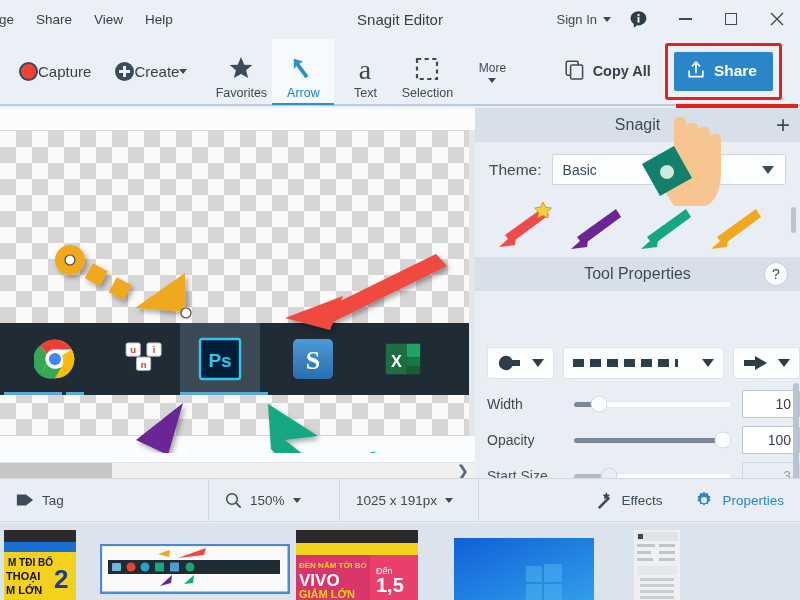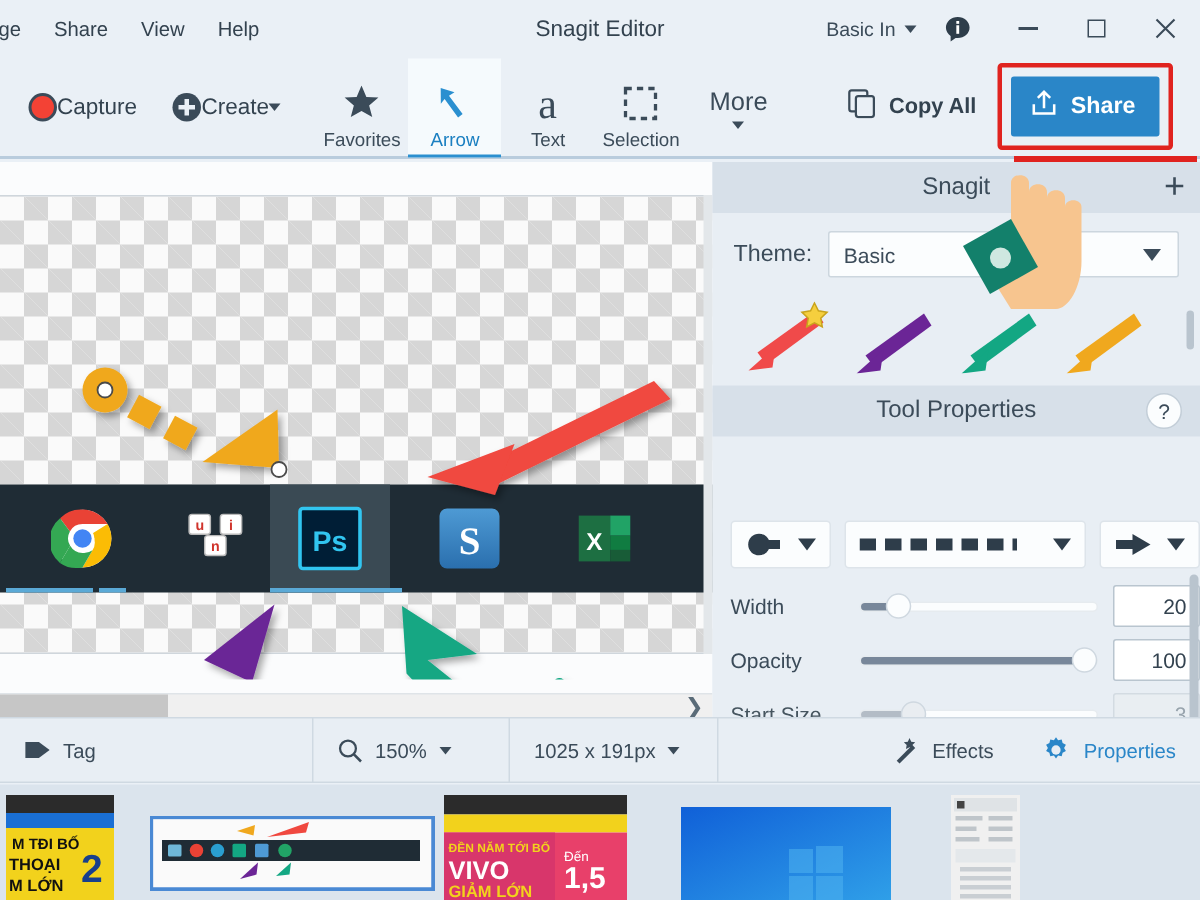--- a/index.html
+++ b/index.html
@@ -83,21 +83,21 @@
     height: 34px; display: flex; align-items: center; justify-content: center;
   }
   .tool.active { background: #f5fafd; color: #1a7fc1; }
   .tool.active:after {
     content: ""; position: absolute; left: 0; bottom: 0; width: 100%;
     height: 2px; background: #2a8fd0;
   }
   .tool-more {
     width: 56px; height: 66px; display: flex; flex-direction: column;
     align-items: center; justify-content: center;
-    font-size: 17px; color: #3b4b59; gap: 3px; margin-left: 6px;
+    font-size: 12px; color: #3b4b59; gap: 3px; margin-left: 6px;
   }
 
   .tb-end {
     margin-left: auto; display: flex; align-items: center;
     gap: 4px; padding-right: 18px; height: 68px; font-weight: bold;
   }
   .copyall {
     display: flex; align-items: center; gap: 8px; font-size: 14.5px;
     color: #33424f; padding: 8px 10px;
   }
@@ -279,21 +279,21 @@
   <div class="titlebar">
     <div class="menu">
       <div class="menu-item">ge</div>
       <div class="menu-item">Share</div>
       <div class="menu-item">View</div>
       <div class="menu-item">Help</div>
     </div>
     <div class="app-title">Snagit Editor</div>
     <div class="tb-right">
       <div class="signin">
-        <span>Basic In</span>
+        <span>Sign In</span>
         <span class="caret-dn"></span>
       </div>
       <div class="info-icon">
         <svg width="19" height="19" viewBox="0 0 20 20">
           <path d="M10 1.4c-4.6 0-8.3 3.3-8.3 7.4 0 2.4 1.3 4.6 3.3 5.9v3.9l3.5-2.5c.5.1 1 .1 1.5.1 4.6 0 8.3-3.3 8.3-7.4S14.6 1.4 10 1.4z" fill="#2e3d4a"></path>
           <rect x="9" y="4.2" width="2" height="2" fill="#fff"></rect>
           <rect x="9" y="7.2" width="2" height="6" fill="#fff"></rect>
         </svg>
       </div>
       <div class="win-btn">
@@ -566,21 +566,21 @@
           <span class="caret"></span>
         </div>
       </div>
 
       <div class="slider-row">
         <span class="slider-label">Width</span>
         <div class="track">
           <div class="fill" style="width:16%"></div>
           <div class="knob" style="left:16%"></div>
         </div>
-        <div class="numbox">20</div>
+        <div class="numbox">10</div>
       </div>
 
       <div class="slider-row">
         <span class="slider-label">Opacity</span>
         <div class="track">
           <div class="fill" style="width:95%"></div>
           <div class="knob" style="left:95%"></div>
         </div>
         <div class="numbox">100</div>
       </div>

